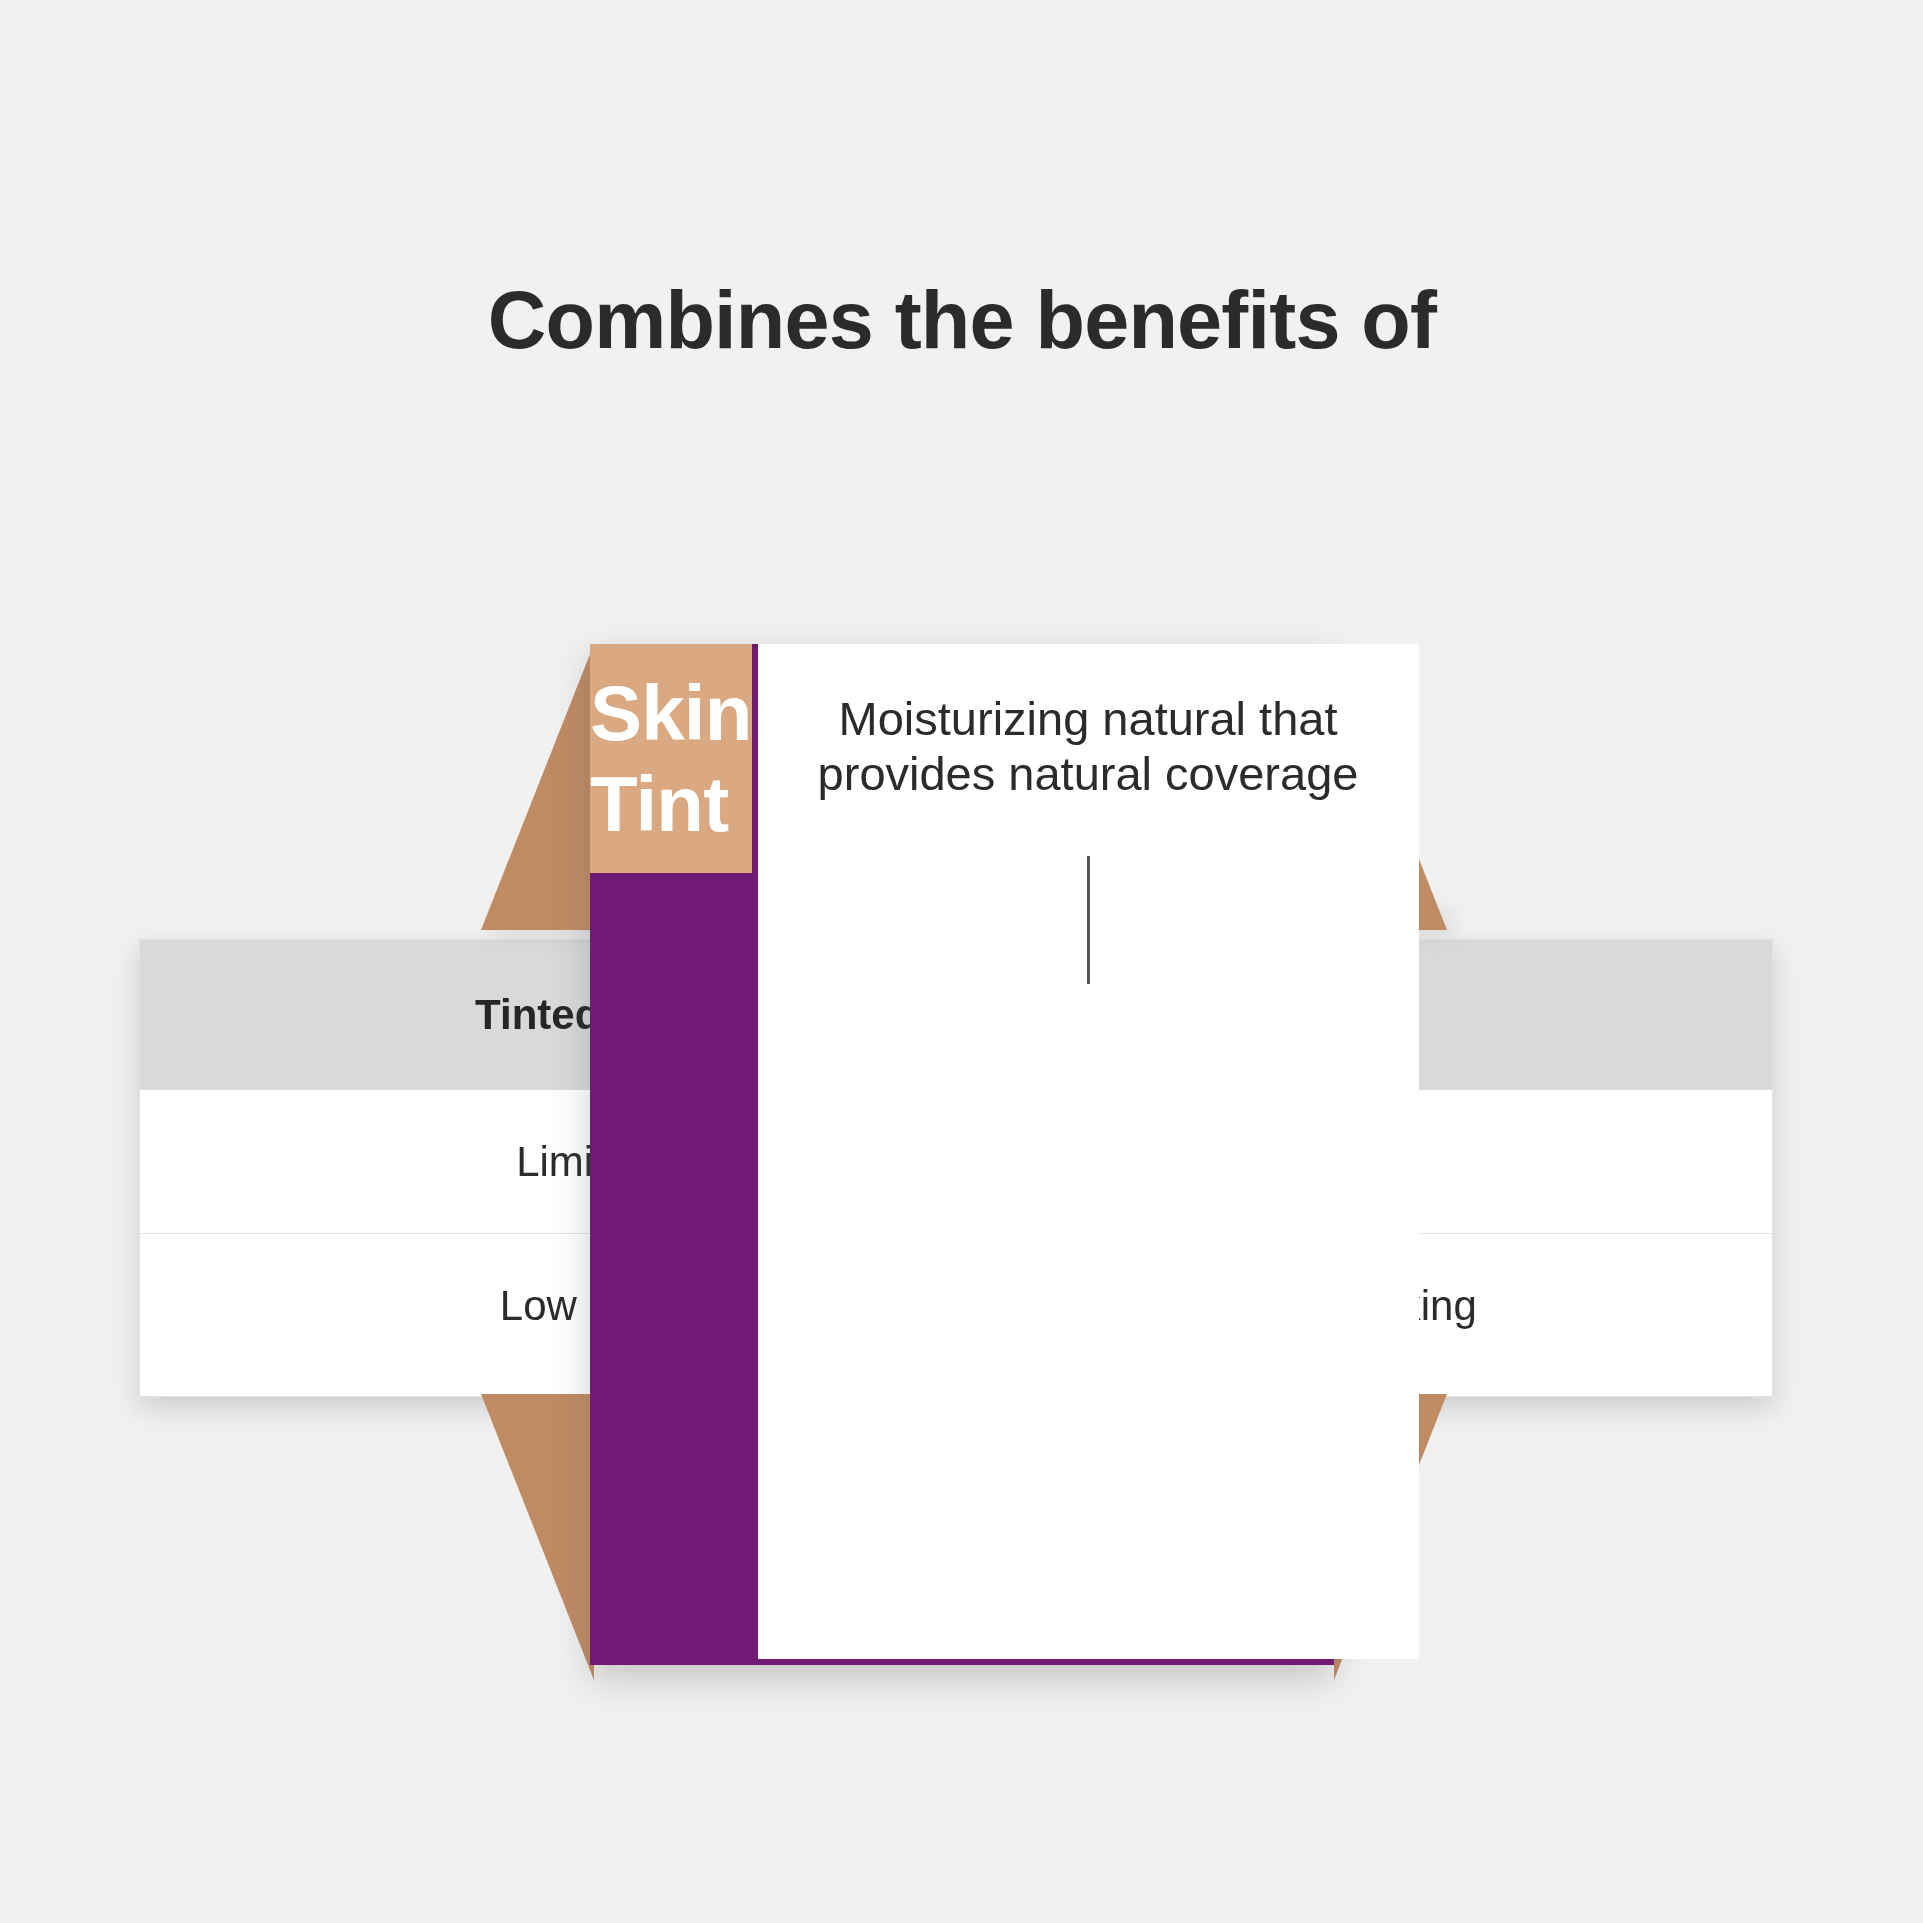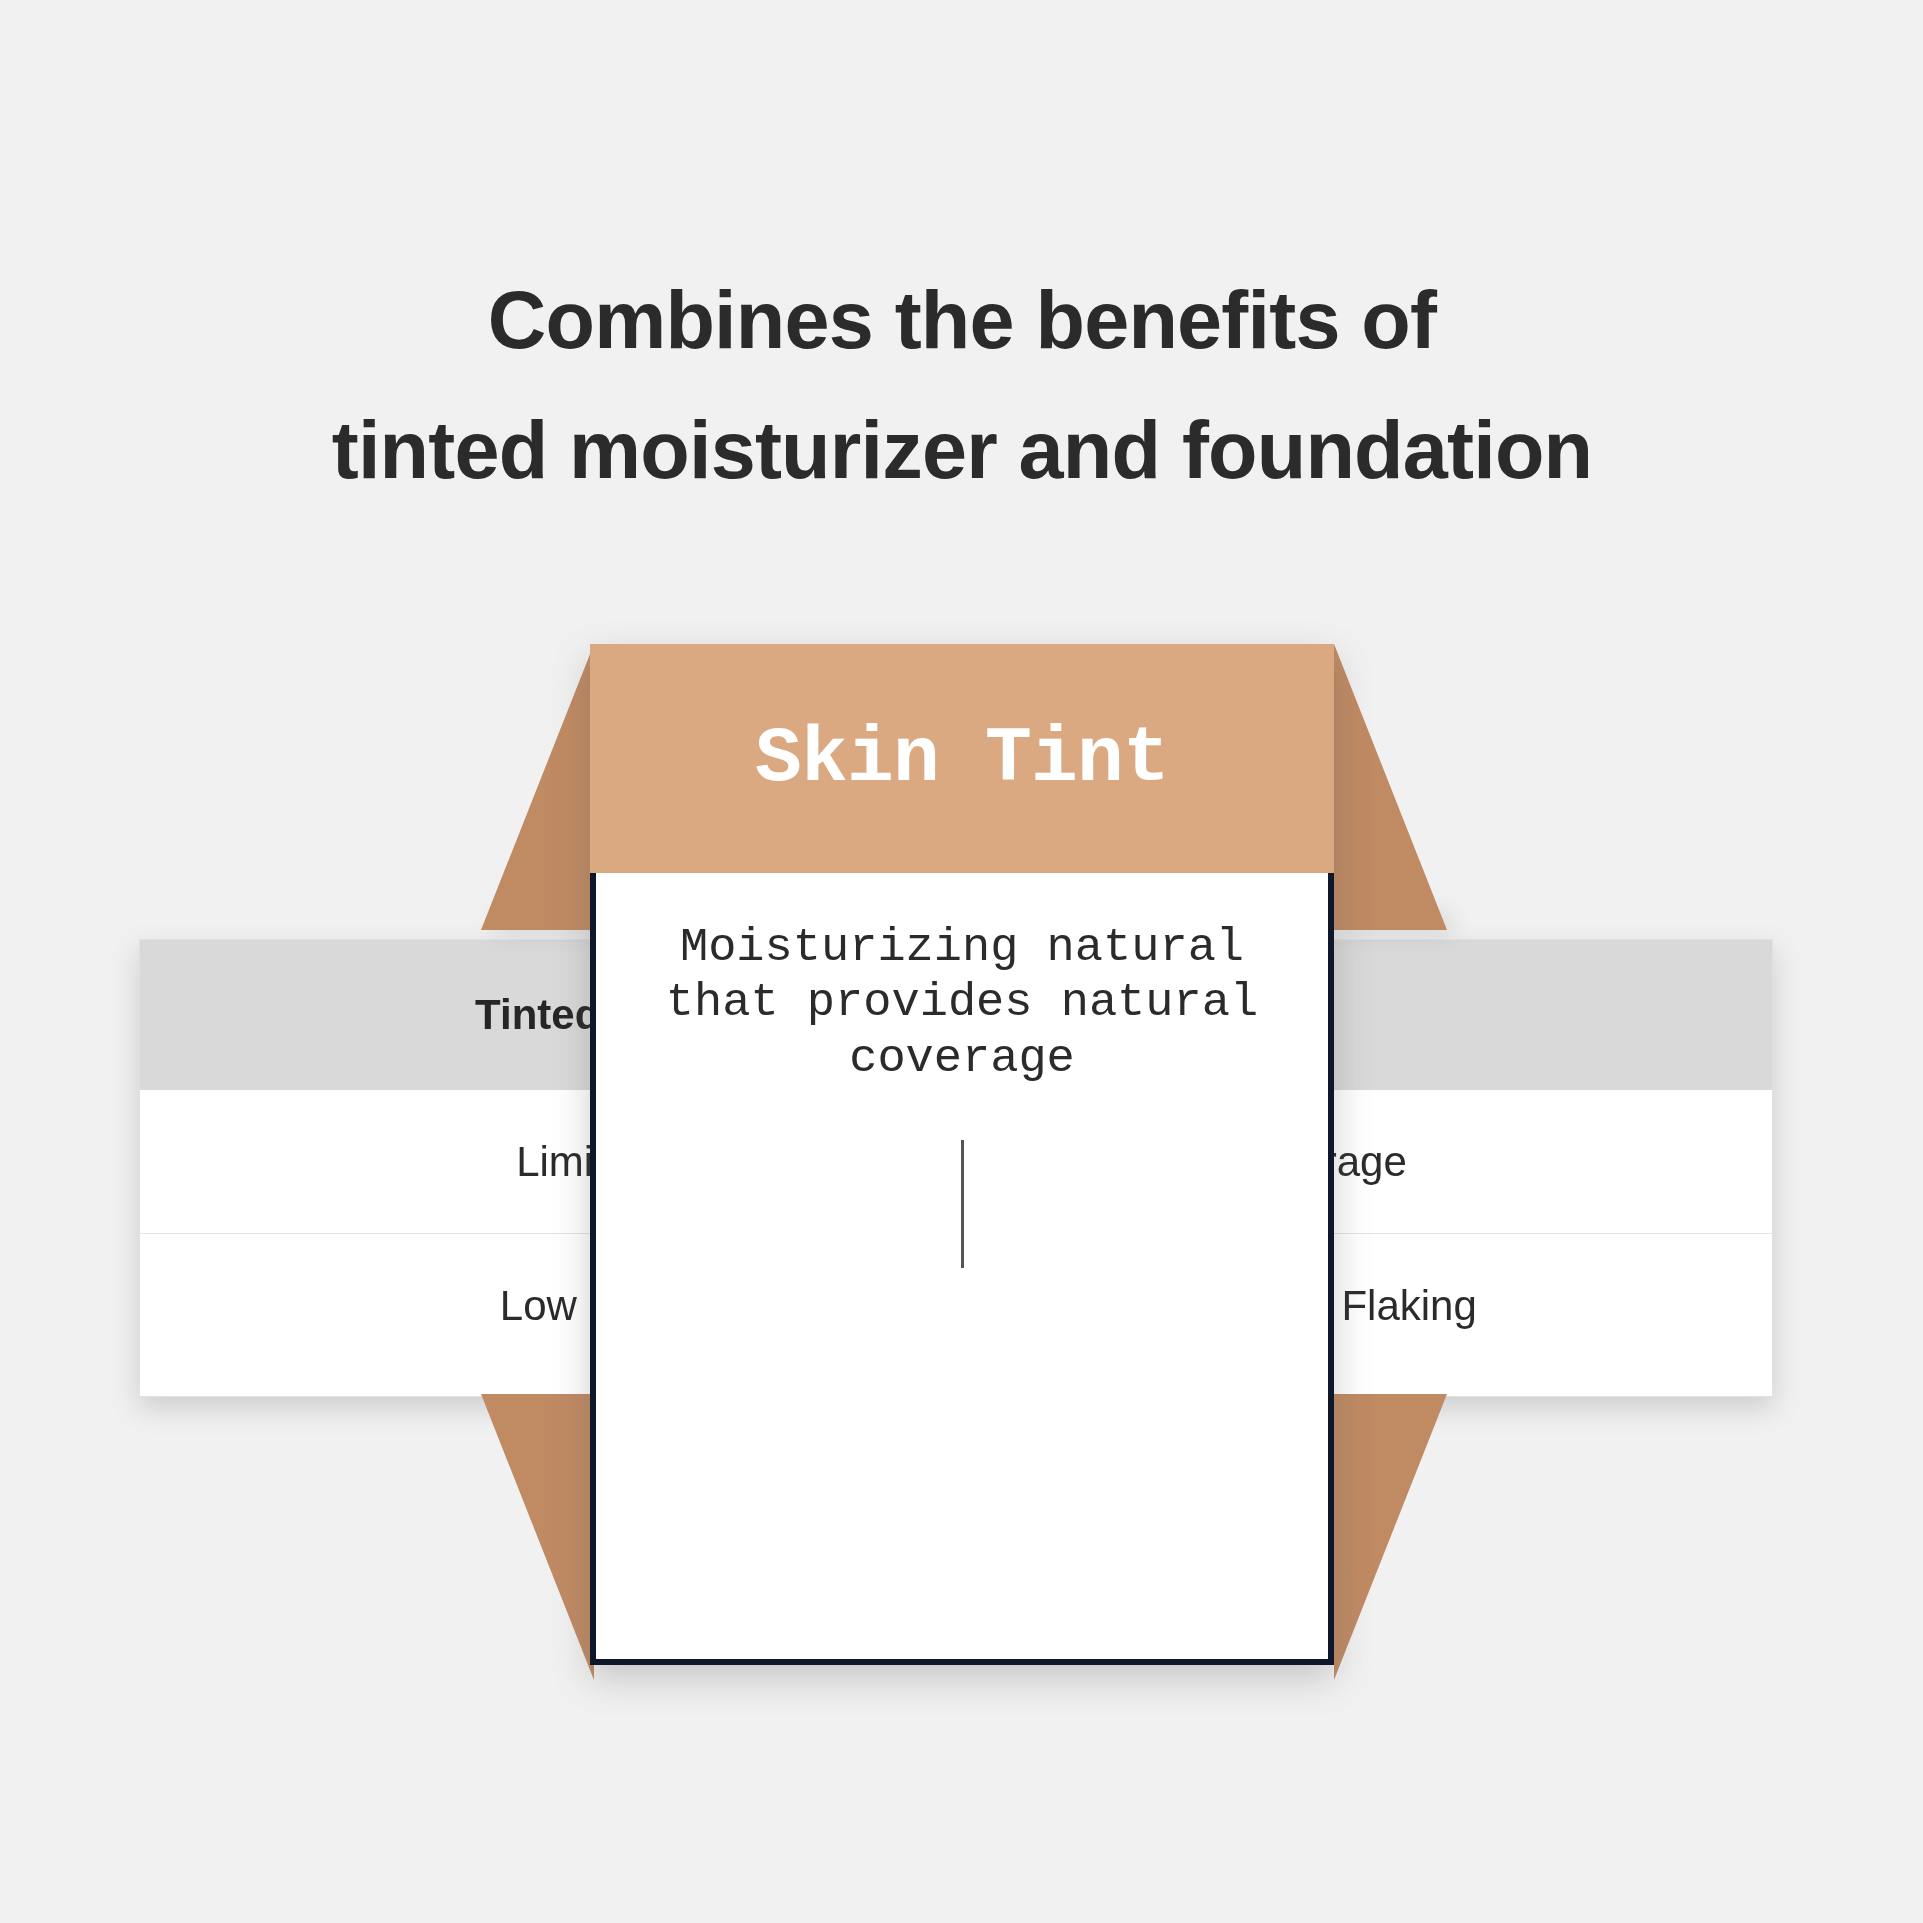--- a/index.html
+++ b/index.html
@@ -126,24 +126,23 @@
 
   
   .center-card {
     position: absolute;
     left: 590px;
     top: 644px;
     width: 744px;
     height: 1021px;
     z-index: 30;
     box-shadow: 0 13.5px 35px rgba(95,95,95,0.30);
-    background: #0f172a;
-    display: flex;
-    flex-direction: column;
-    font-family: Liberation Mono, monospace;
+    background: #701a75;
+    display: flex;
+    flex-direction: row;
   }
   .center-head {
     height: 229px;
     background: #dba981;
     display: flex;
     align-items: center;
     justify-content: center;
     color: #ffffff;
     font-weight: bold;
     font-size: 78px;
@@ -182,21 +181,20 @@
     width: 661px;
   }
 </style>
 </head>
 <body>
 
 <div id="stage">
 
   <div class="title">
     <span class="title-line">Combines the benefits of</span>
-    <span class="title-line">tinted moisturizer and foundation</span>
   </div>
 
   <div class="wing-shadow" style="left:496px;  top:913px; width:113px; height:19.5px;"></div>
   <div class="wing-shadow" style="left:1338px; top:913px; width:113px; height:19.5px;"></div>
 
   <div class="side-card left">
     <div class="side-head">
       <span>Tinted Moisturizer</span>
     </div>
     <div class="side-row">

